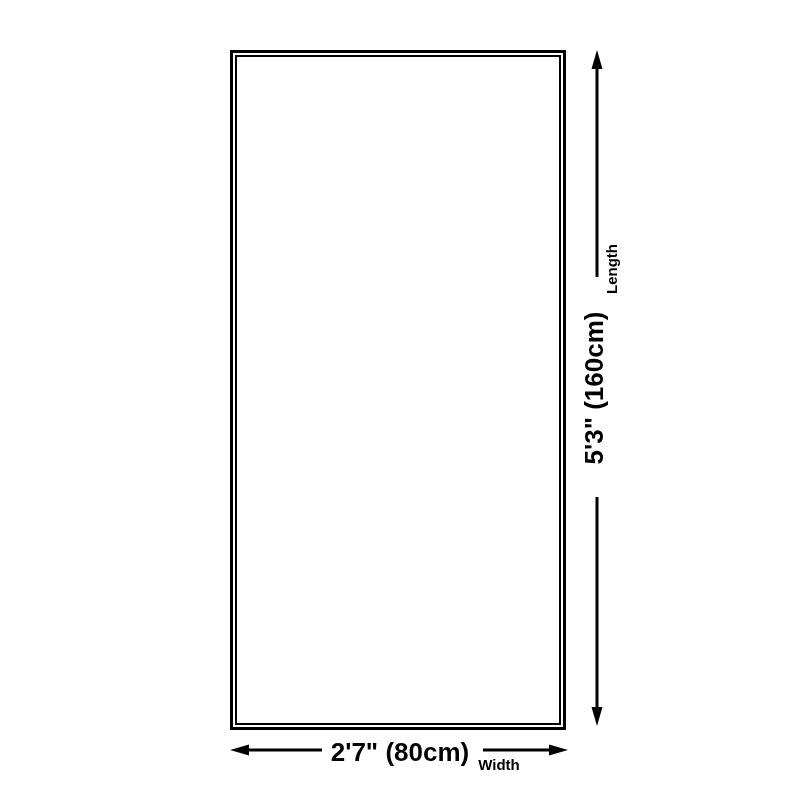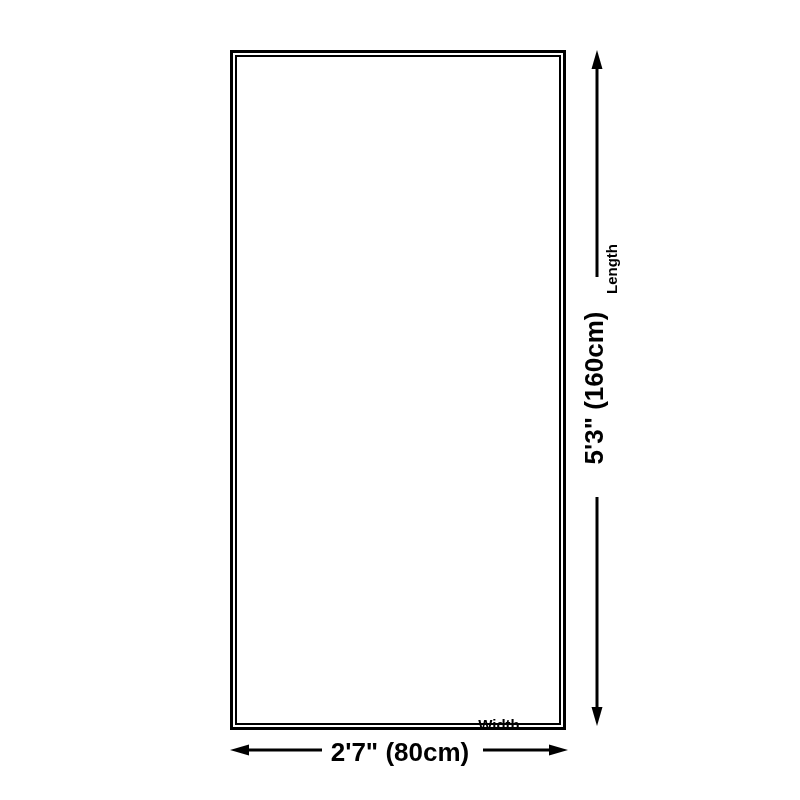--- a/index.html
+++ b/index.html
@@ -72,21 +72,21 @@
     top: 269px;
     transform: translate(-50%, -50%) rotate(-90deg);
   }
   .dim-width-value {
     left: 400px;
     top: 752px;
     transform: translate(-50%, -50%);
   }
   .dim-width-caption {
     left: 499px;
-    top: 724px;
+    top: 764px;
     transform: translate(-50%, -50%);
   }
 </style>
 </head>
 <body>
 
 <div class="canvas">
 
   <div class="rug-outline">
     <div class="rug-inner"></div>

